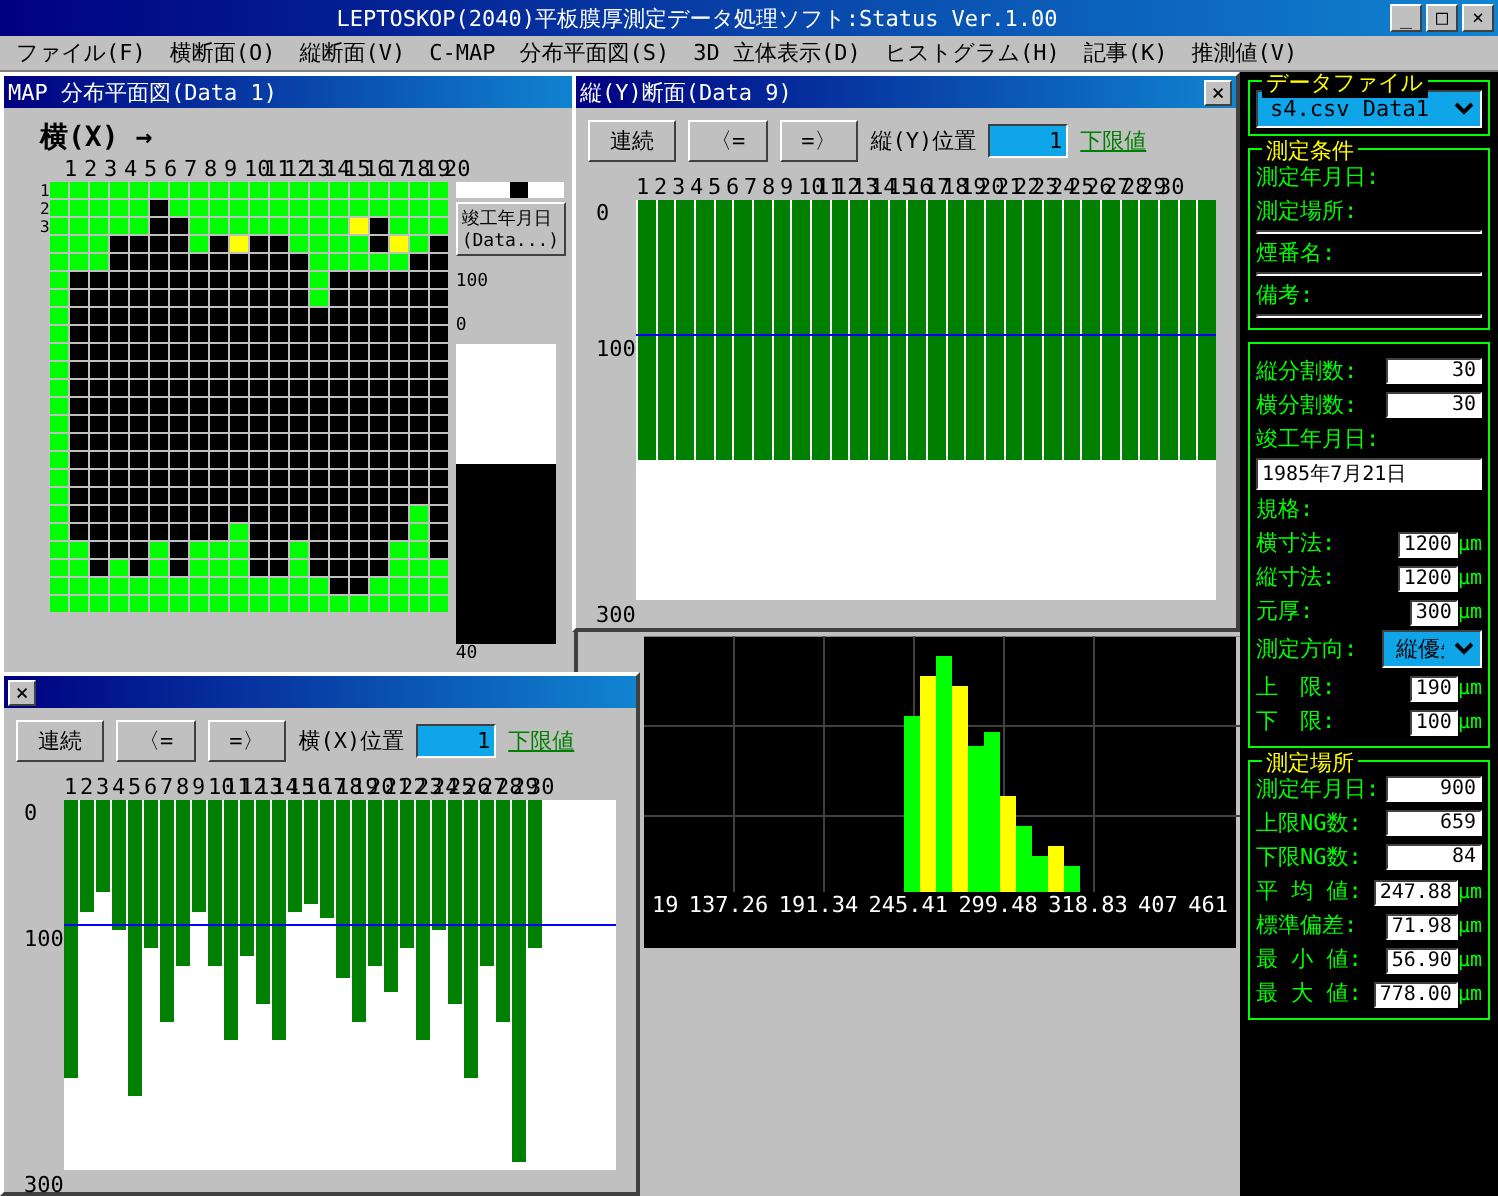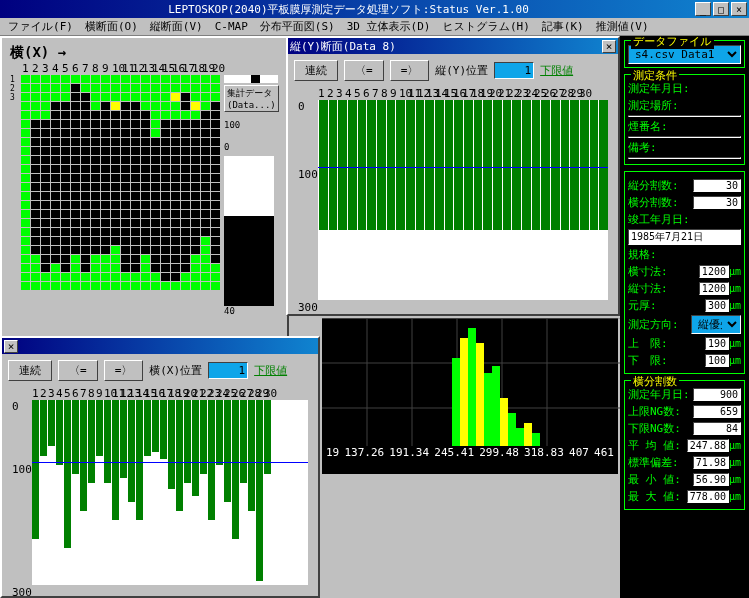--- a/index.html
+++ b/index.html
@@ -54,21 +54,24 @@
   <span>分布平面図(S)</span>
   <span>3D 立体表示(D)</span>
   <span>ヒストグラム(H)</span>
   <span>記事(K)</span>
   <span>推測値(V)</span>
 </div>
 
 <div class="main">
 
   <div class="panel" style="left:0;top:0;width:289px;height:310px">
-    <div style="padding:6px 8px;">
+    <div class="hdr">
+        <span class="t">MAP 分布平面図(Data 1)</span>
+      </div>
+    <div style="padding:6px 18px;">
       <div style="font-size:14px;font-weight:bold">横(X) →</div>
       <div style="display:flex">
         <div style="width:12px"></div>
         <div id="map-xticks" style="display:flex;gap:1px;font-size:8px">
             <span style="width: 9px;">1</span>
             <span style="width: 9px;">2</span>
             <span style="width: 9px;">3</span>
             <span style="width: 9px;">4</span>
             <span style="width: 9px;">5</span>
             <span style="width: 9px;">6</span>
@@ -574,33 +577,33 @@
           </div>
         <div style="margin-left:4px;width:60px">
           <div style="display:flex;margin-bottom:2px">
               <div class="cell white"></div>
               <div class="cell white"></div>
               <div class="cell white"></div>
               <div class="cell black"></div>
               <div class="cell white"></div>
               <div class="cell white"></div>
             </div>
-          <div class="btn95" style="font-size:9px;padding:1px 2px">集計データ(Data...)</div>
+          <div class="btn95" style="font-size:9px;padding:1px 2px">竣工年月日(Data...)</div>
           <div style="margin-top:8px;font-size:9px">100</div>
           <div style="margin-top:12px;font-size:9px">0</div>
           <div style="position:relative;height:150px;width:50px;background:linear-gradient(#fff 40%,#000 40%);margin-top:4px"></div>
           <div style="font-size:9px">40</div>
         </div>
       </div>
     </div>
   </div>
 
   <div class="panel" style="left:286px;top:0;width:334px;height:280px">
     <div class="hdr">
-        <span class="t">縦(Y)断面(Data 8)</span>
+        <span class="t">縦(Y)断面(Data 9)</span>
         <div class="x">×</div>
       </div>
     <div style="padding:6px;display:flex;align-items:center;gap:6px">
       <button class="btn95">連続</button>
       <button class="btn95">〈=</button>
       <button class="btn95">=〉</button>
       <span>縦(Y)位置</span>
       <input class="input95" style="width: 40px;" value="1">
       <span style="color:#008000;text-decoration:underline">下限値</span>
     </div>
@@ -875,21 +878,21 @@
       <div class="row">
           <span class="lbl">上　限:</span>
           <span><span class="val">190</span><span class="unit">μm</span></span>
         </div>
       <div class="row">
           <span class="lbl">下　限:</span>
           <span><span class="val">100</span><span class="unit">μm</span></span>
         </div>
     </div>
     <div class="box">
-      <div class="boxtitle">横分割数</div>
+      <div class="boxtitle">測定場所</div>
       <div class="row">
           <span class="lbl">測定年月日:</span>
           <span class="val">900</span>
         </div>
       <div class="row">
           <span class="lbl">上限NG数:</span>
           <span class="val">659</span>
         </div>
       <div class="row">
           <span class="lbl">下限NG数:</span>

